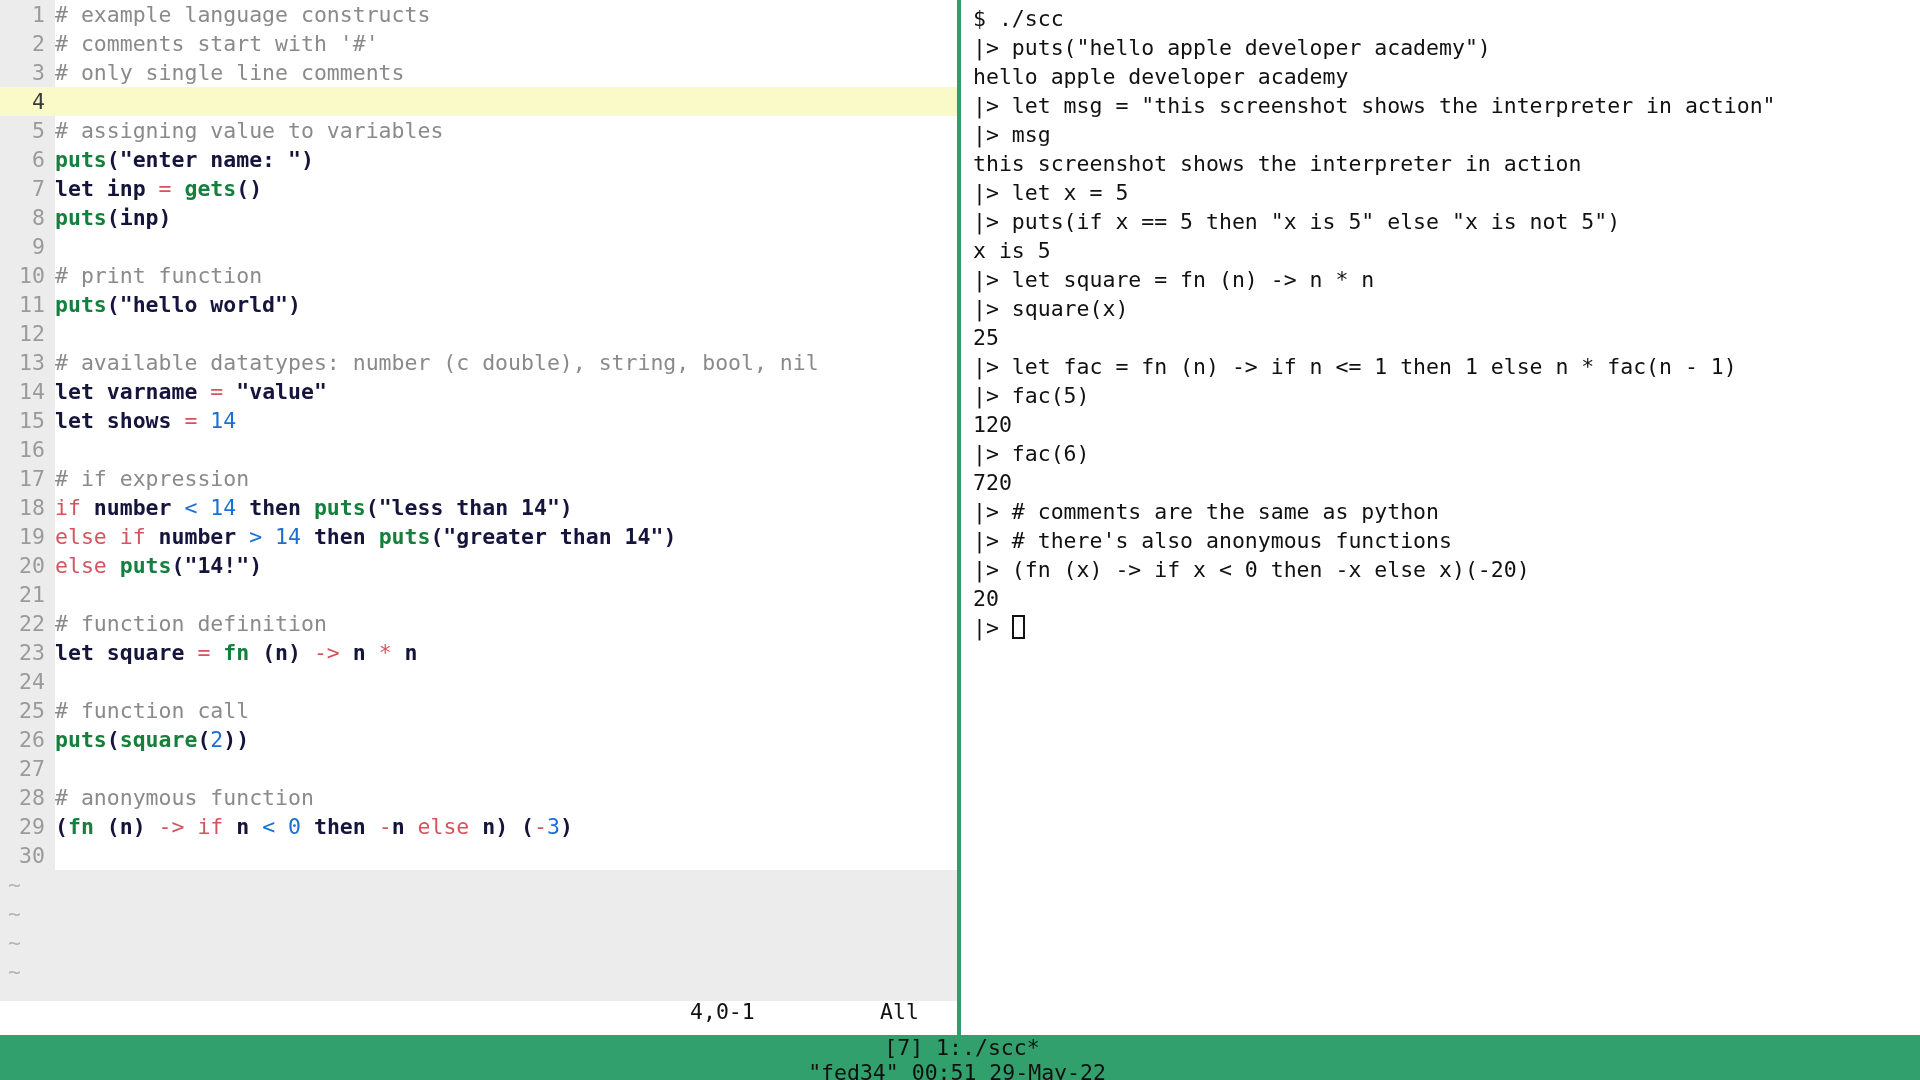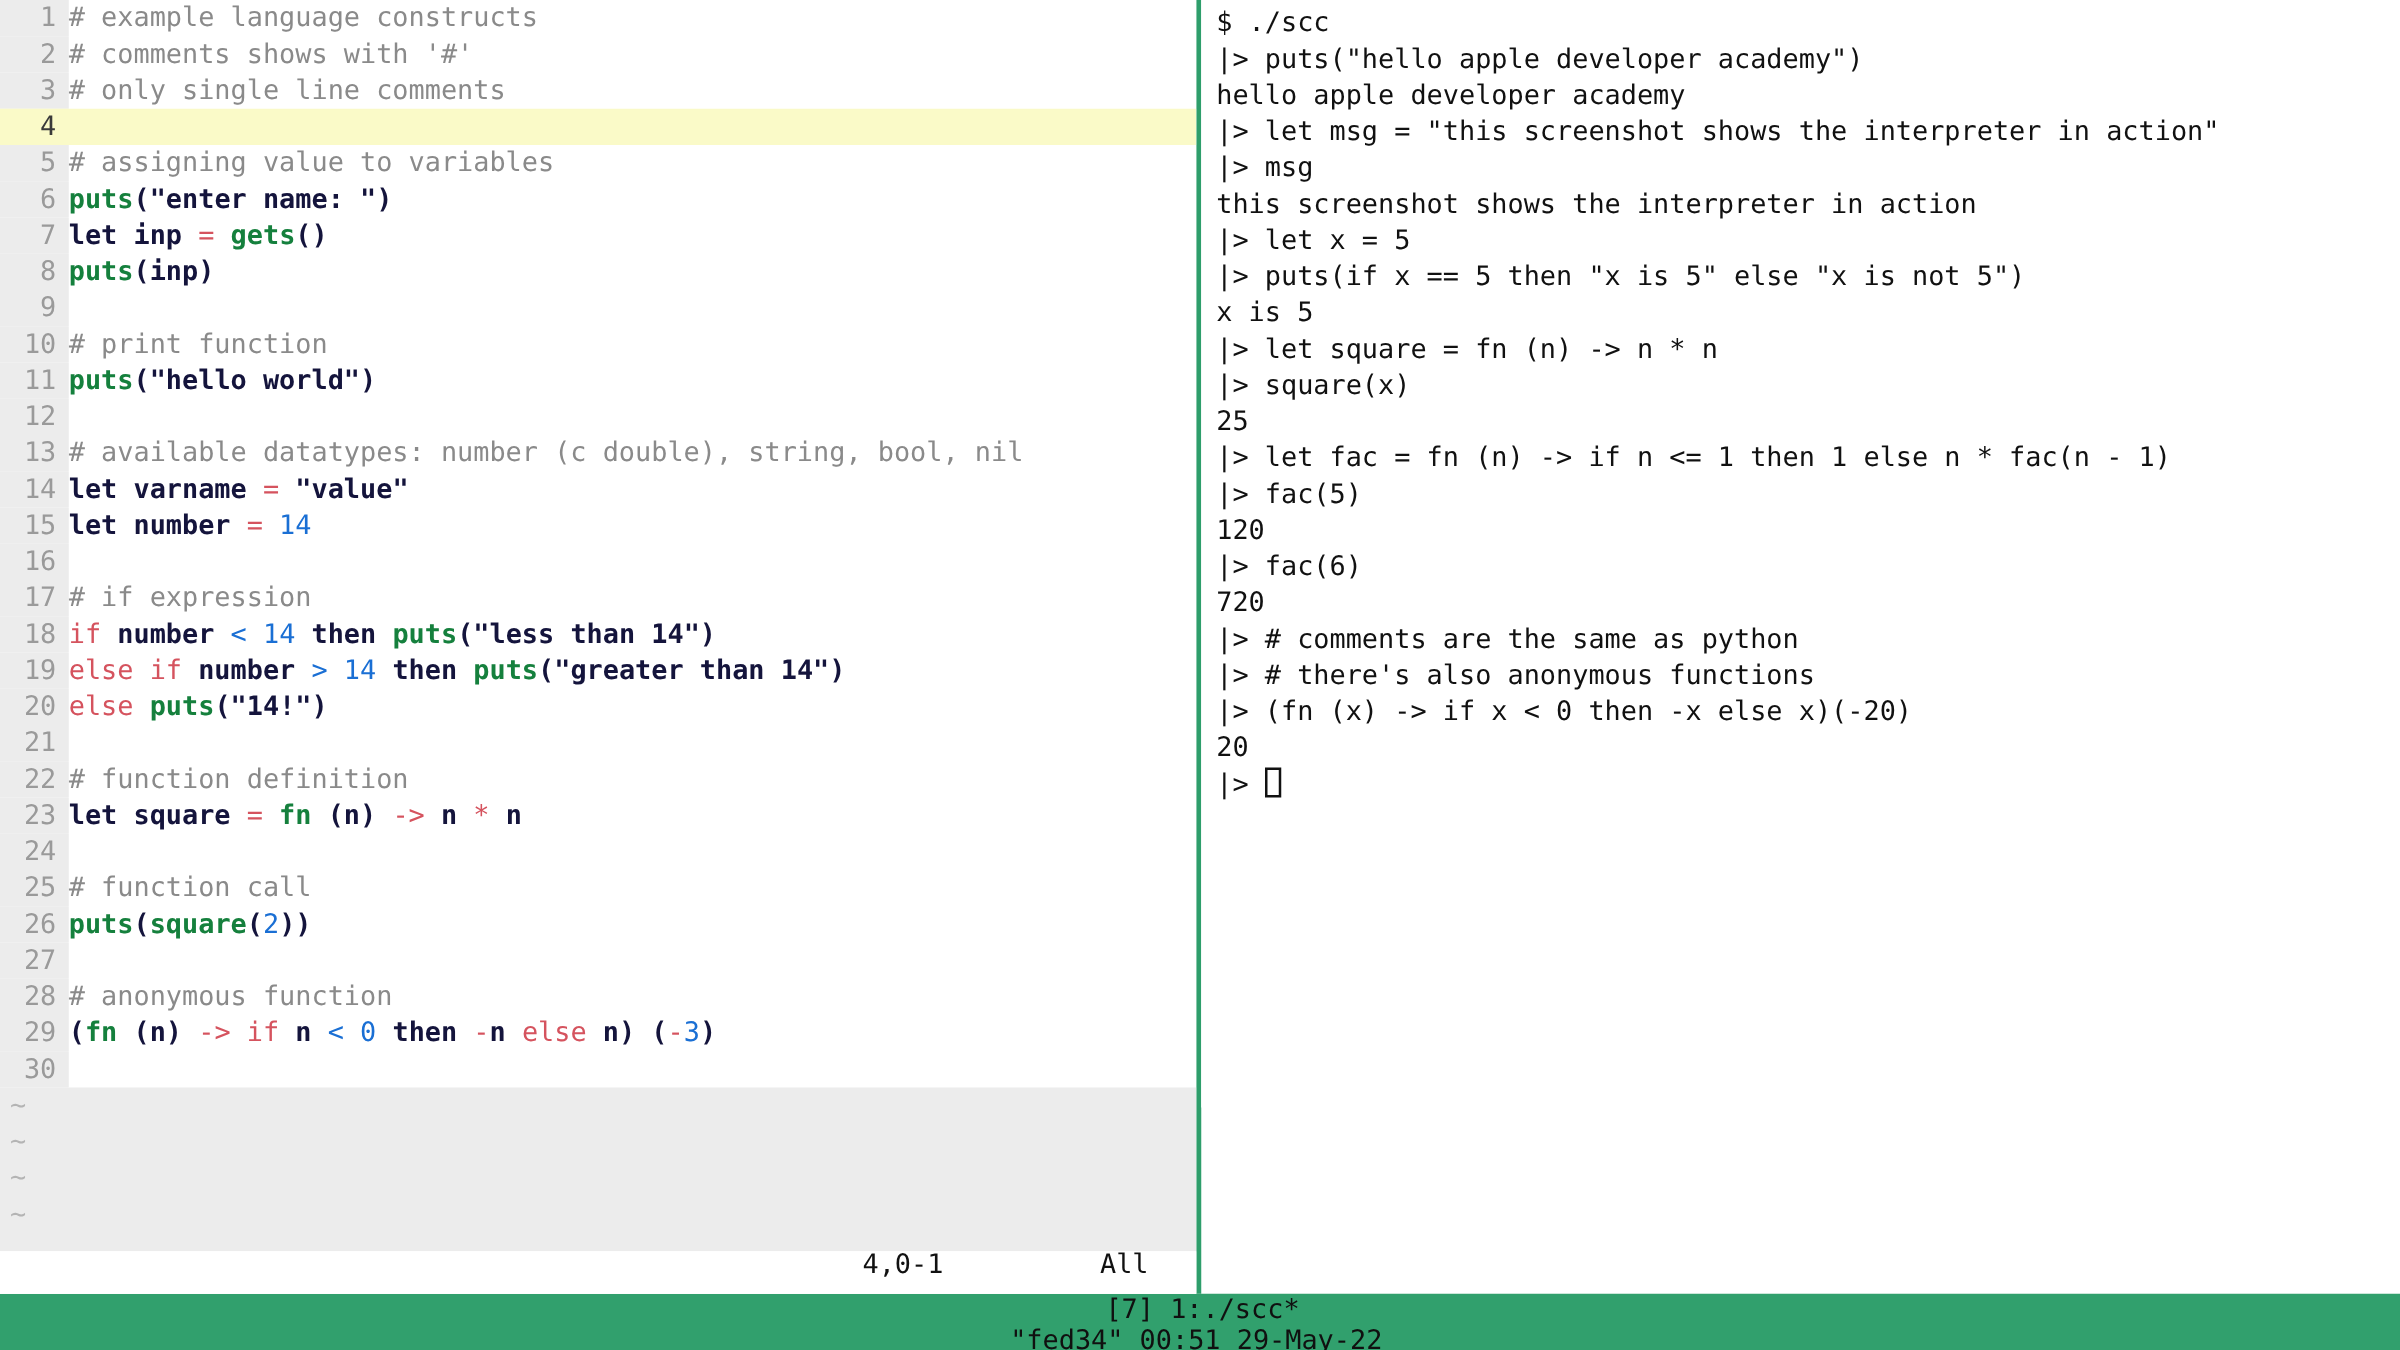--- a/index.html
+++ b/index.html
@@ -92,21 +92,21 @@
   <div class="panes">
 
     <div class="vim-pane">
       <div class="vim-body" id="vim-body">
           <div class="code-line">
             <span class="gutter">1</span>
             <span class="codetext"><span class="c-comment"># example language constructs</span></span>
           </div>
           <div class="code-line">
             <span class="gutter">2</span>
-            <span class="codetext"><span class="c-comment"># comments shows with '#'</span></span>
+            <span class="codetext"><span class="c-comment"># comments start with '#'</span></span>
           </div>
           <div class="code-line">
             <span class="gutter">3</span>
             <span class="codetext"><span class="c-comment"># only single line comments</span></span>
           </div>
           <div class="code-line cursorline">
             <span class="gutter">4</span>
             <span class="codetext"></span>
           </div>
           <div class="code-line">
@@ -144,21 +144,21 @@
           <div class="code-line">
             <span class="gutter">13</span>
             <span class="codetext"><span class="c-comment"># available datatypes: number (c double), string, bool, nil</span></span>
           </div>
           <div class="code-line">
             <span class="gutter">14</span>
             <span class="codetext"><span class="c-plain">let varname </span><span class="c-op">=</span><span class="c-plain"> </span><span class="c-str">"value"</span></span>
           </div>
           <div class="code-line">
             <span class="gutter">15</span>
-            <span class="codetext"><span class="c-plain">let number </span><span class="c-op">=</span><span class="c-plain"> </span><span class="c-num">14</span></span>
+            <span class="codetext"><span class="c-plain">let shows </span><span class="c-op">=</span><span class="c-plain"> </span><span class="c-num">14</span></span>
           </div>
           <div class="code-line">
             <span class="gutter">16</span>
             <span class="codetext"></span>
           </div>
           <div class="code-line">
             <span class="gutter">17</span>
             <span class="codetext"><span class="c-comment"># if expression</span></span>
           </div>
           <div class="code-line">

